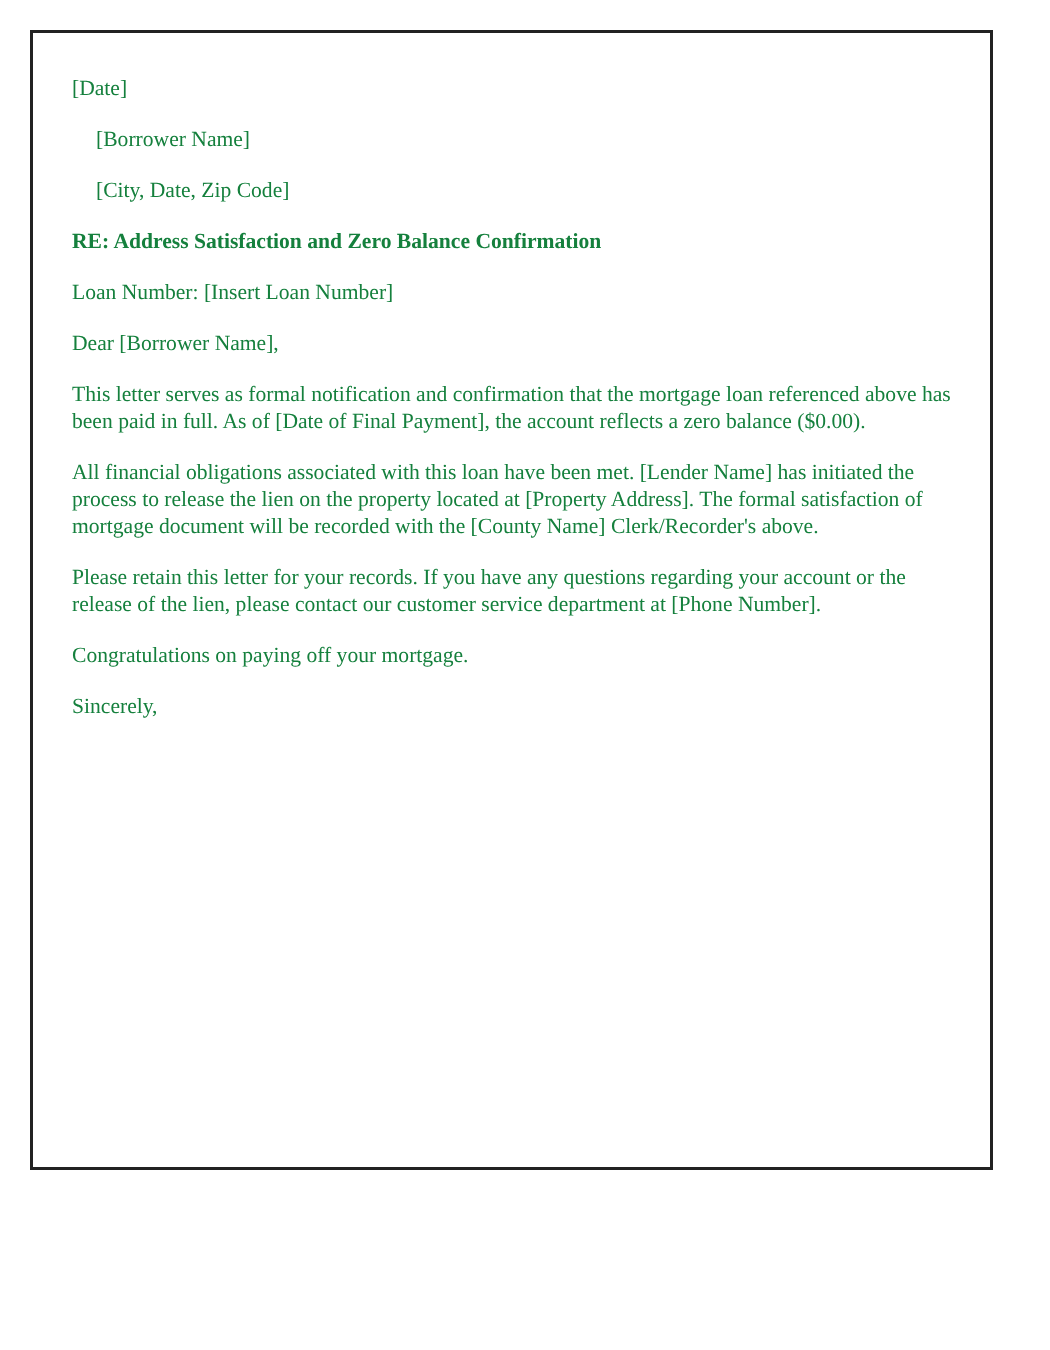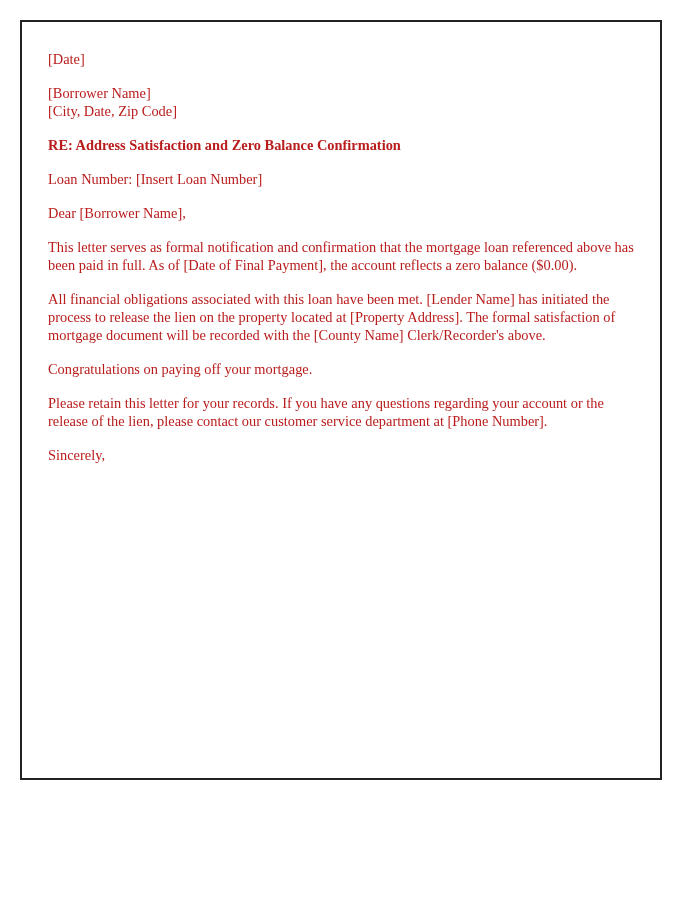--- a/index.html
+++ b/index.html
@@ -16,29 +16,29 @@
   .letter {
     position: absolute;
     left: 20px;
     top: 20px;
     width: 642px;
     height: 760px;
     box-sizing: border-box;
     border: 2px solid #222222;
     padding: 28px 26px 0 26px;
     background: #ffffff;
-    color: #b91c1c;
+    color: #15803d;
     font-size: 14.4px;
     line-height: 18px;
   }
   .letter p {
     margin: 0 0 16px 0;
   }
   .tight p {
-    margin: 0;
+    margin: 16px;
   }
   .tight {
     margin: 0 0 16px 0;
   }
   .subject {
     font-weight: bold;
   }
 </style>
 </head>
 <body>
@@ -53,19 +53,19 @@
   </div>
 
   <p class="subject">RE: Address Satisfaction and Zero Balance Confirmation</p>
 
   <p>Loan Number: [Insert Loan Number]</p>
 
   <p>Dear [Borrower Name],</p>
 
   <p>This letter serves as formal notification and confirmation that the mortgage loan referenced above has been paid in full. As of [Date of Final Payment], the account reflects a zero balance ($0.00).</p>
   <p>All financial obligations associated with this loan have been met. [Lender Name] has initiated the process to release the lien on the property located at [Property Address]. The formal satisfaction of mortgage document will be recorded with the [County Name] Clerk/Recorder's above.</p>
+  <p>Please retain this letter for your records. If you have any questions regarding your account or the release of the lien, please contact our customer service department at [Phone Number].</p>
   <p>Congratulations on paying off your mortgage.</p>
-  <p>Please retain this letter for your records. If you have any questions regarding your account or the release of the lien, please contact our customer service department at [Phone Number].</p>
 
   <p>Sincerely,</p>
 
 
 </div>
 
 </body></html>

